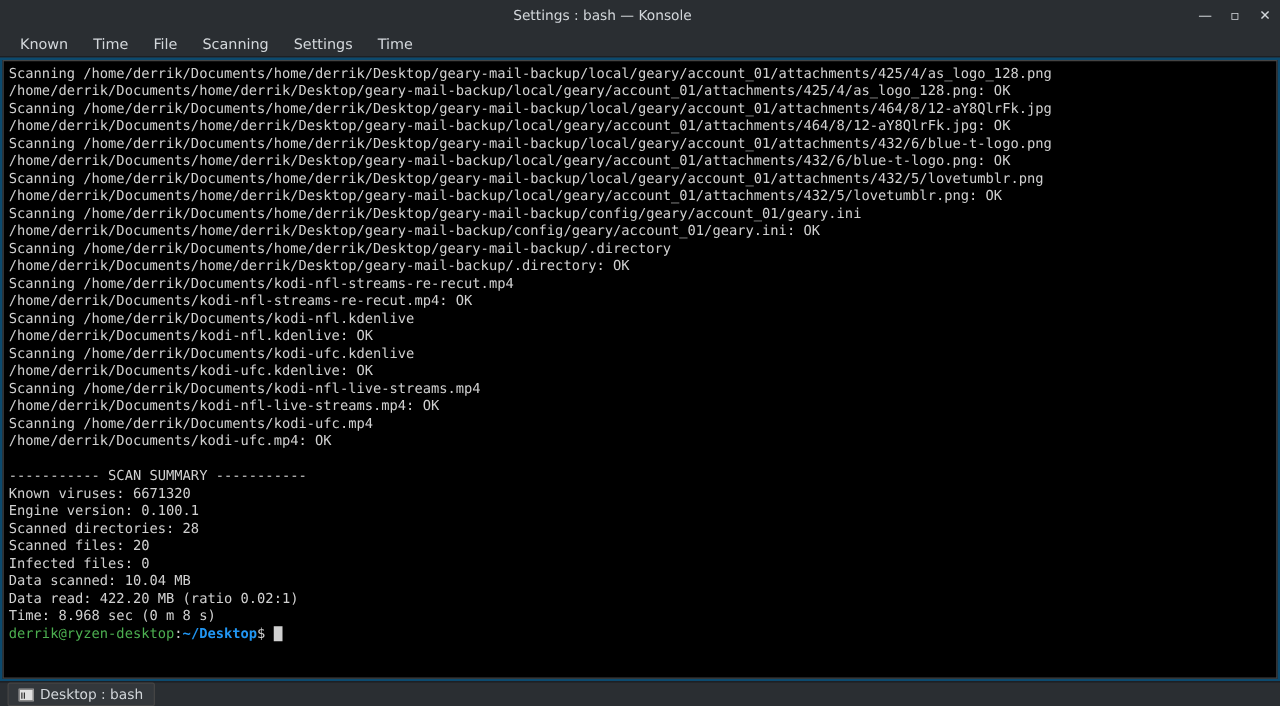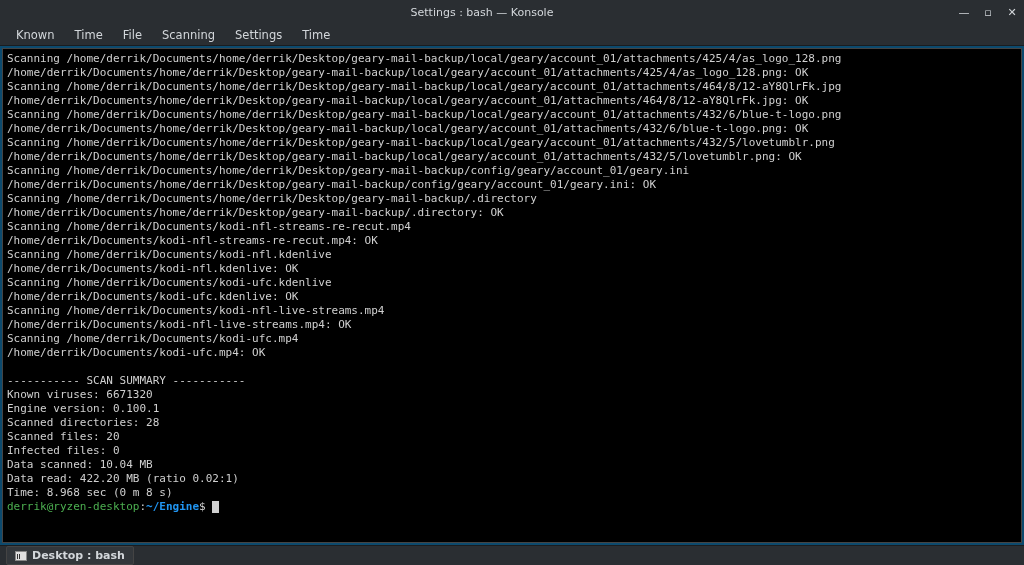--- a/index.html
+++ b/index.html
@@ -101,21 +101,20 @@
     .tab {
       display: flex;
       align-items: center;
       gap: 5px;
       background: #33373b;
       padding: 2px 8px;
       font-size: 11px;
       color: #d3d7db;
       border: 1px solid #444;
       border-radius: 2px;
-      font-weight: bold;
     }
     .tab-icon {
       width: 12px;
       height: 10px;
       background: #e0e0e0;
       border: 1px solid #888;
       position: relative;
     }
     .tab-icon::before {
       content: "";
@@ -176,21 +175,21 @@
 
 ----------- SCAN SUMMARY -----------
 Known viruses: 6671320
 Engine version: 0.100.1
 Scanned directories: 28
 Scanned files: 20
 Infected files: 0
 Data scanned: 10.04 MB
 Data read: 422.20 MB (ratio 0.02:1)
 Time: 8.968 sec (0 m 8 s)
-<span class="prompt-user">derrik@ryzen-desktop</span><span class="prompt-colon">:</span><span class="prompt-path">~/Engine</span><span class="prompt-dollar">$ </span><span class="cursor"></span></div>
+<span class="prompt-user">derrik@ryzen-desktop</span><span class="prompt-colon">:</span><span class="prompt-path">~/Desktop</span><span class="prompt-dollar">$ </span><span class="cursor"></span></div>
   </div>
 
   <div class="tabbar">
     <div class="tab">
       <span class="tab-icon"></span>
       <span>Desktop : bash</span>
     </div>
   </div>
 </div>
 

